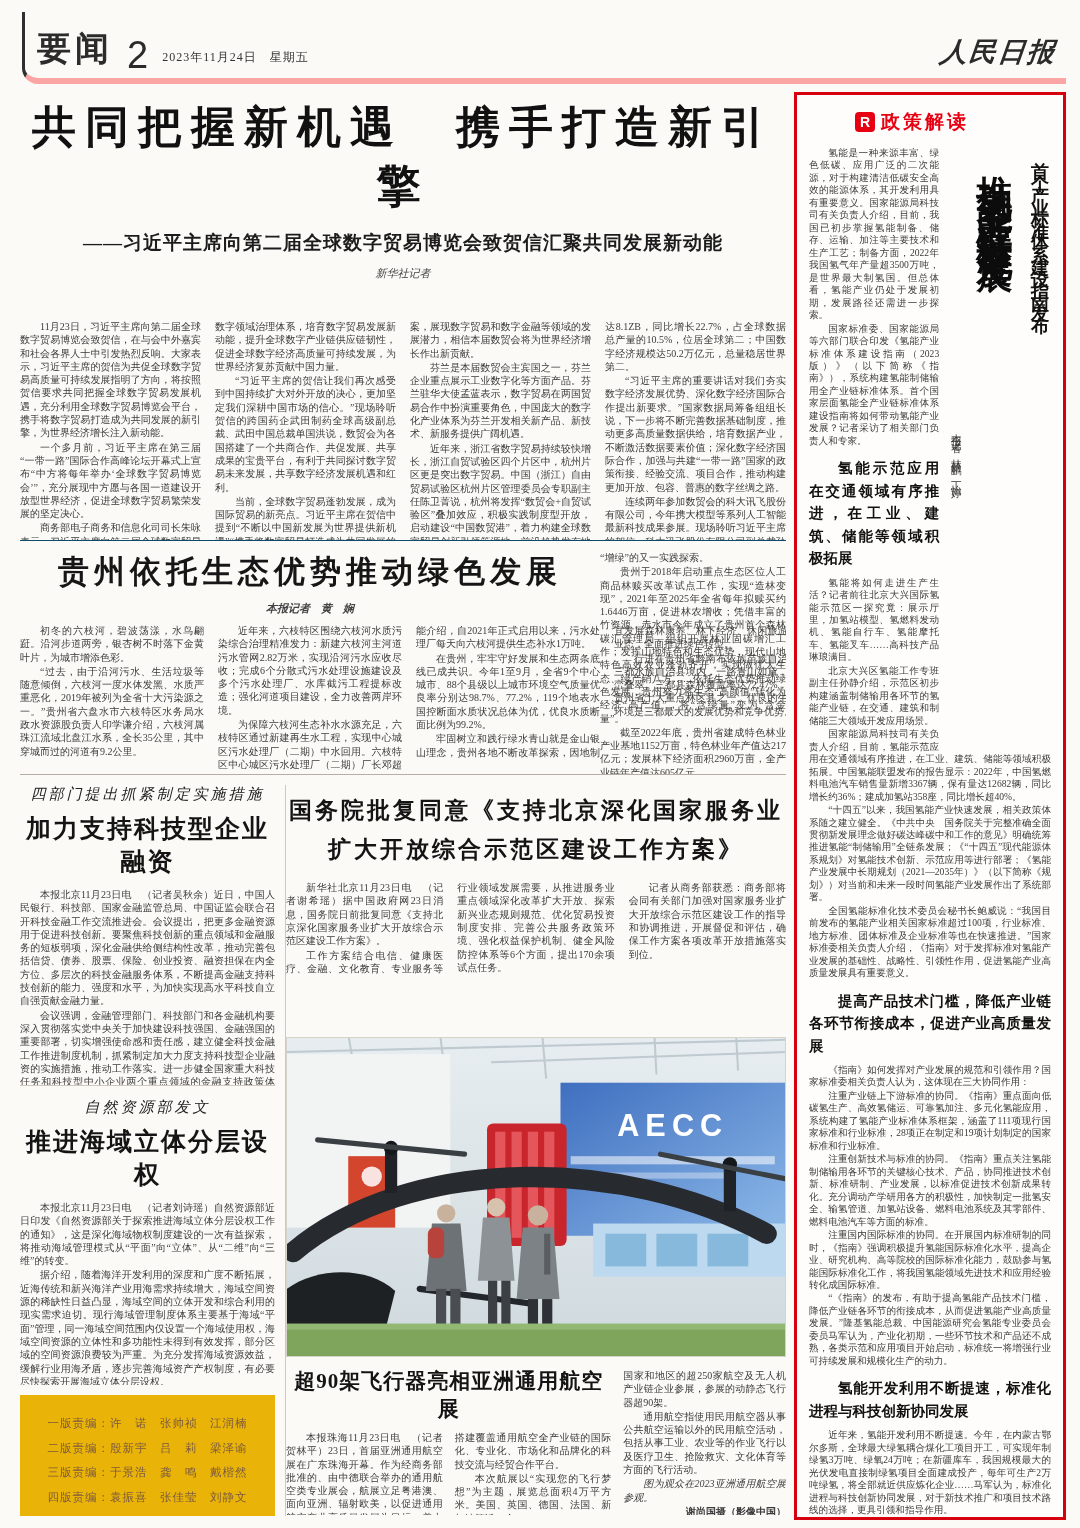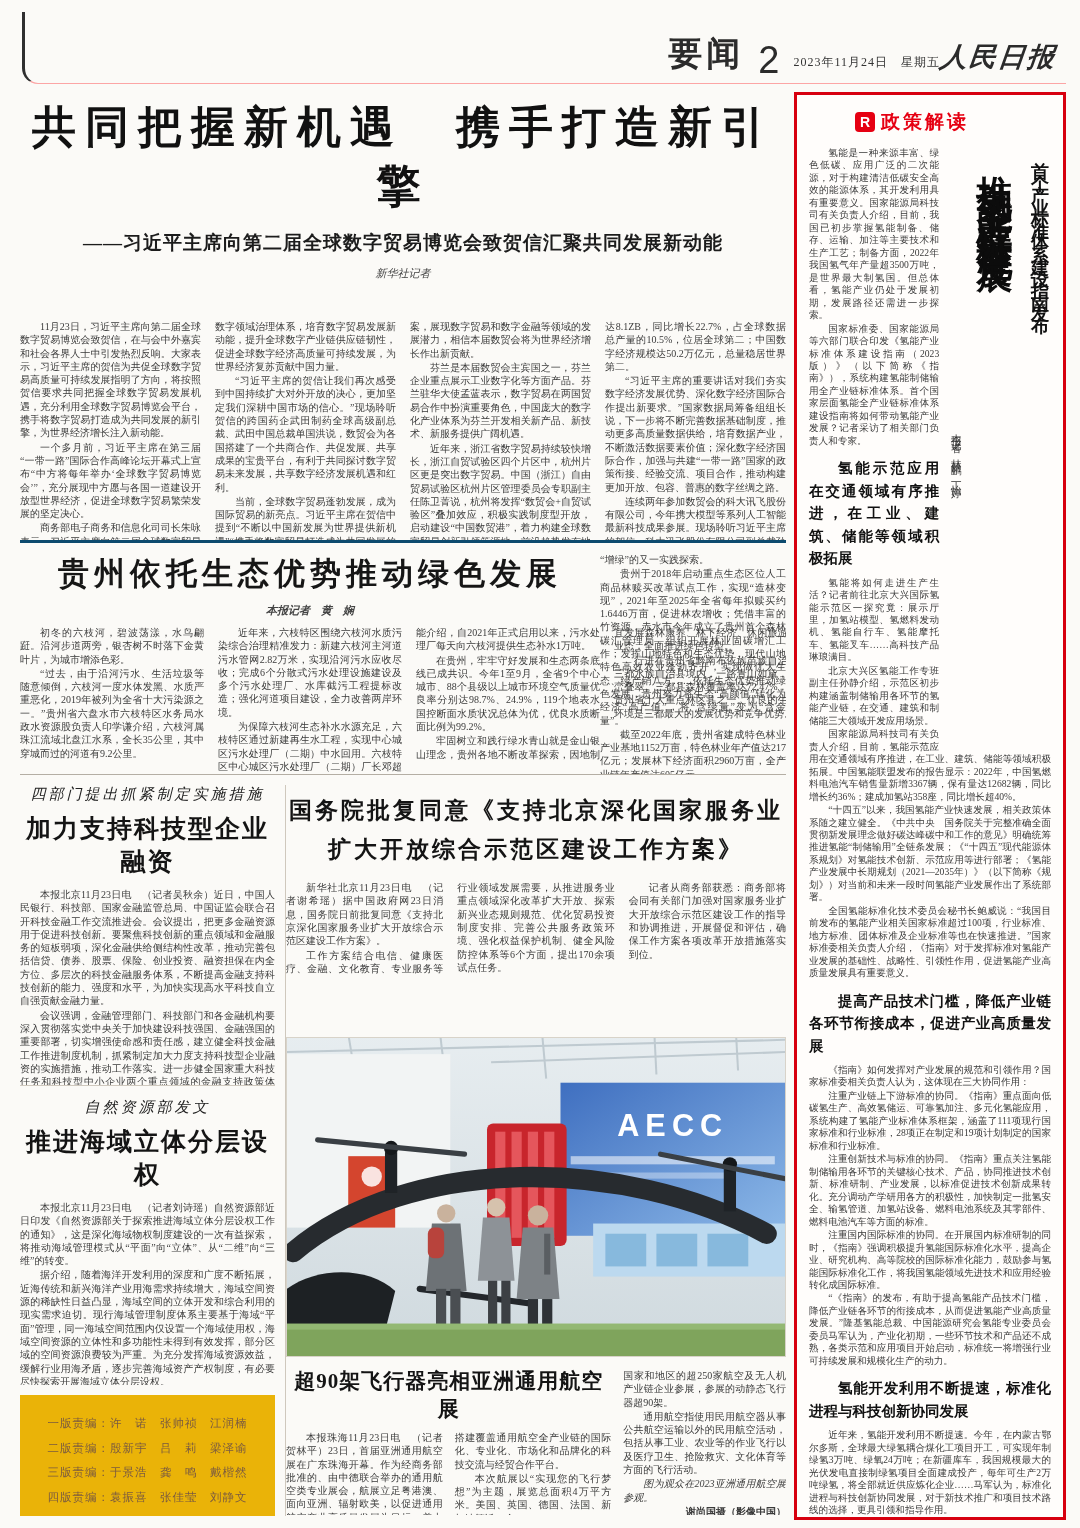--- a/index.html
+++ b/index.html
@@ -4,43 +4,43 @@
 <style>
   * { margin:0; padding:0; box-sizing:border-box; }
   html,body { width:1080px; height:1528px; }
   body {
     background:#fbfaf7; color:#2b2b2b; overflow:hidden; position:relative;
     font-family:"Liberation Serif","DejaVu Serif",serif;
   }
   
   .header {
     margin:12px 14px 8px 22px; height:72px;
-    border-left:3px solid #2f2f2f; border-bottom:1px solid #fca5a5;
+    border-left:3px solid #2f2f2f; border-bottom:6px solid #fca5a5;
     border-bottom-left-radius:16px;
-    display:flex; justify-content:flex-end; align-items:flex-end;
+    display:flex; justify-content:space-between; align-items:flex-end;
     padding:4px 10px 6px 12px;
   }
   .hleft { display:flex; align-items:flex-end; gap:14px; }
   .section-label { font-size:34px; font-weight:bold; letter-spacing:4px; }
   .page-num { font-size:38px; font-family:"Liberation Sans",sans-serif; font-weight:300; line-height:.9; }
   .page-date { font-size:12px; color:#333; padding-bottom:6px; letter-spacing:1px; }
   .masthead { font-size:27px; font-weight:bold; font-style:italic; transform:skewX(-6deg); letter-spacing:2px; padding-bottom:2px; }
   
   .layout { display:grid; grid-template-columns:1fr 272px; gap:8px; padding:0 14px 0 20px; }
   p { text-indent:2em; text-align:justify; }
   .body-text { font-size:10px; line-height:1.33; color:#3a3a3a; }
   .body-text p { margin-bottom:1px; }
   
   .lead { height:448px; overflow:hidden; padding-top:2px; }
   .lead-headline { text-align:center; font-family:"Liberation Sans","DejaVu Sans",sans-serif; font-size:44px; font-weight:bold; letter-spacing:9px; color:#111; margin-top:4px; }
   .lead-subhead { text-align:center; font-size:19px; font-weight:bold; letter-spacing:1px; margin-top:14px; color:#1c1c1c; }
   .lead-byline { text-align:center; font-size:11px; font-style:italic; margin:10px 0 12px; color:#444; }
   .cols4 { column-count:4; column-gap:14px; height:296px;margin-top:39px; }
   
-  .guizhou { border-top:3px solid #0c4a6e; height:234px; overflow:hidden; display:flex; gap:0; padding-top:10px; }
+  .guizhou { border-top:1px solid #0c4a6e; height:234px; overflow:hidden; display:flex; gap:0; padding-top:10px; }
   .gz-left { flex:1 1 auto; }
   .gz-headline { text-align:center; font-family:"Liberation Sans","DejaVu Sans",sans-serif; font-weight:600; font-size:31px; letter-spacing:5px; color:#161616; }
   .gz-byline { text-align:center; font-size:11px; font-style:italic; margin:8px 0; color:#444;font-weight:bold; }
   .cols3g { column-count:3; column-gap:14px; height:148px; }
   .gz-right { width:186px; flex:0 0 186px; display:flex; flex-direction:column; }
   .gz-right .body-text p:first-child { text-indent:0; }
   
   .bottom { border-top:1px solid #b4aea4; display:grid; grid-template-columns:266px 1fr; padding-top:10px; height:742px; overflow:hidden; }
   .left-rail { border-right:1px solid #cfc8bd; padding-right:10px; display:flex; flex-direction:column; }
   .kicker { text-align:center; font-size:15px; font-style:italic; letter-spacing:3px; color:#222; }
@@ -112,21 +112,21 @@
 
     <section class="guizhou">
       <div class="gz-left">
         <h1 class="gz-headline">贵州依托生态优势推动绿色发展</h1>
         <div class="gz-byline">本报记者　黄　娴</div>
         <div class="cols3g body-text">
             <p>初冬的六枝河，碧波荡漾，水鸟翩跹。沿河步道两旁，银杏树不时落下金黄叶片，为城市增添色彩。</p>
             <p>“过去，由于沿河污水、生活垃圾等随意倾倒，六枝河一度水体发黑、水质严重恶化，2019年被列为全省十大污染源之一。”贵州省六盘水市六枝特区水务局水政水资源股负责人印学谦介绍，六枝河属珠江流域北盘江水系，全长35公里，其中穿城而过的河道有9.2公里。</p>
             <p>近年来，六枝特区围绕六枝河水质污染综合治理精准发力：新建六枝河主河道污水管网2.82万米，实现沿河污水应收尽收；完成6个分散式污水处理设施建设及多个污水处理厂、水库截污工程提标改造；强化河道项目建设，全力改善两岸环境。</p>
             <p>为保障六枝河生态补水水源充足，六枝特区通过新建再生水工程，实现中心城区污水处理厂（二期）中水回用。六枝特区中心城区污水处理厂（二期）厂长邓超能介绍，自2021年正式启用以来，污水处理厂每天向六枝河提供生态补水1万吨。</p>
-            <p>在贵州，牢牢守好发展和生态两条底线已成共识。今年1至9月，全省9个中心城市、88个县级以上城市环境空气质量优良率分别达98.7%、24.9%，119个地表水国控断面水质状况总体为优，优良水质断面比例为99.2%。</p>
+            <p>在贵州，牢牢守好发展和生态两条底线已成共识。今年1至9月，全省9个中心城市、88个县级以上城市环境空气质量优良率分别达98.7%、77.2%，119个地表水国控断面水质状况总体为优，优良水质断面比例为99.2%。</p>
             <p>牢固树立和践行绿水青山就是金山银山理念，贵州各地不断改革探索，因地制宜发展森林康养、林下经济、休闲旅游等业态，全面推进绿色转型。</p>
             <p>行进在贵州省黔南布依族苗族自治州三都水族自治县境内，一路青山如黛，层峦叠翠。三都县森林覆盖率达72.47%，是贵州省十大重点林区县之一。优良的生态环境是三都最大的发展优势和竞争优势。</p>
           </div>
       </div>
       <div class="gz-right">
         <div class="body-text">
             <p>“增绿”的又一实践探索。</p>
             <p>贵州于2018年启动重点生态区位人工商品林赎买改革试点工作，实现“造林变现”，2021年至2025年全省每年拟赎买约1.6446万亩，促进林农增收；凭借丰富的竹资源，赤水市今年成立了贵州首个森林碳汇管理局，组织开展林业固碳增汇工作；发挥山地特色和生态优势，现代山地特色高效农业蓬勃齐开，实现做优大生态、绿产销八方……依托生态优势推动绿色发展，贵州努力将生态“高颜值”转化为经济“高产值”，将“含绿量”变为“含金量”。</p>
             <p>截至2022年底，贵州省建成特色林业产业基地1152万亩，特色林业年产值达217亿元；发展林下经济面积2960万亩，全产业链年产值达605亿元。</p>
           </div>

